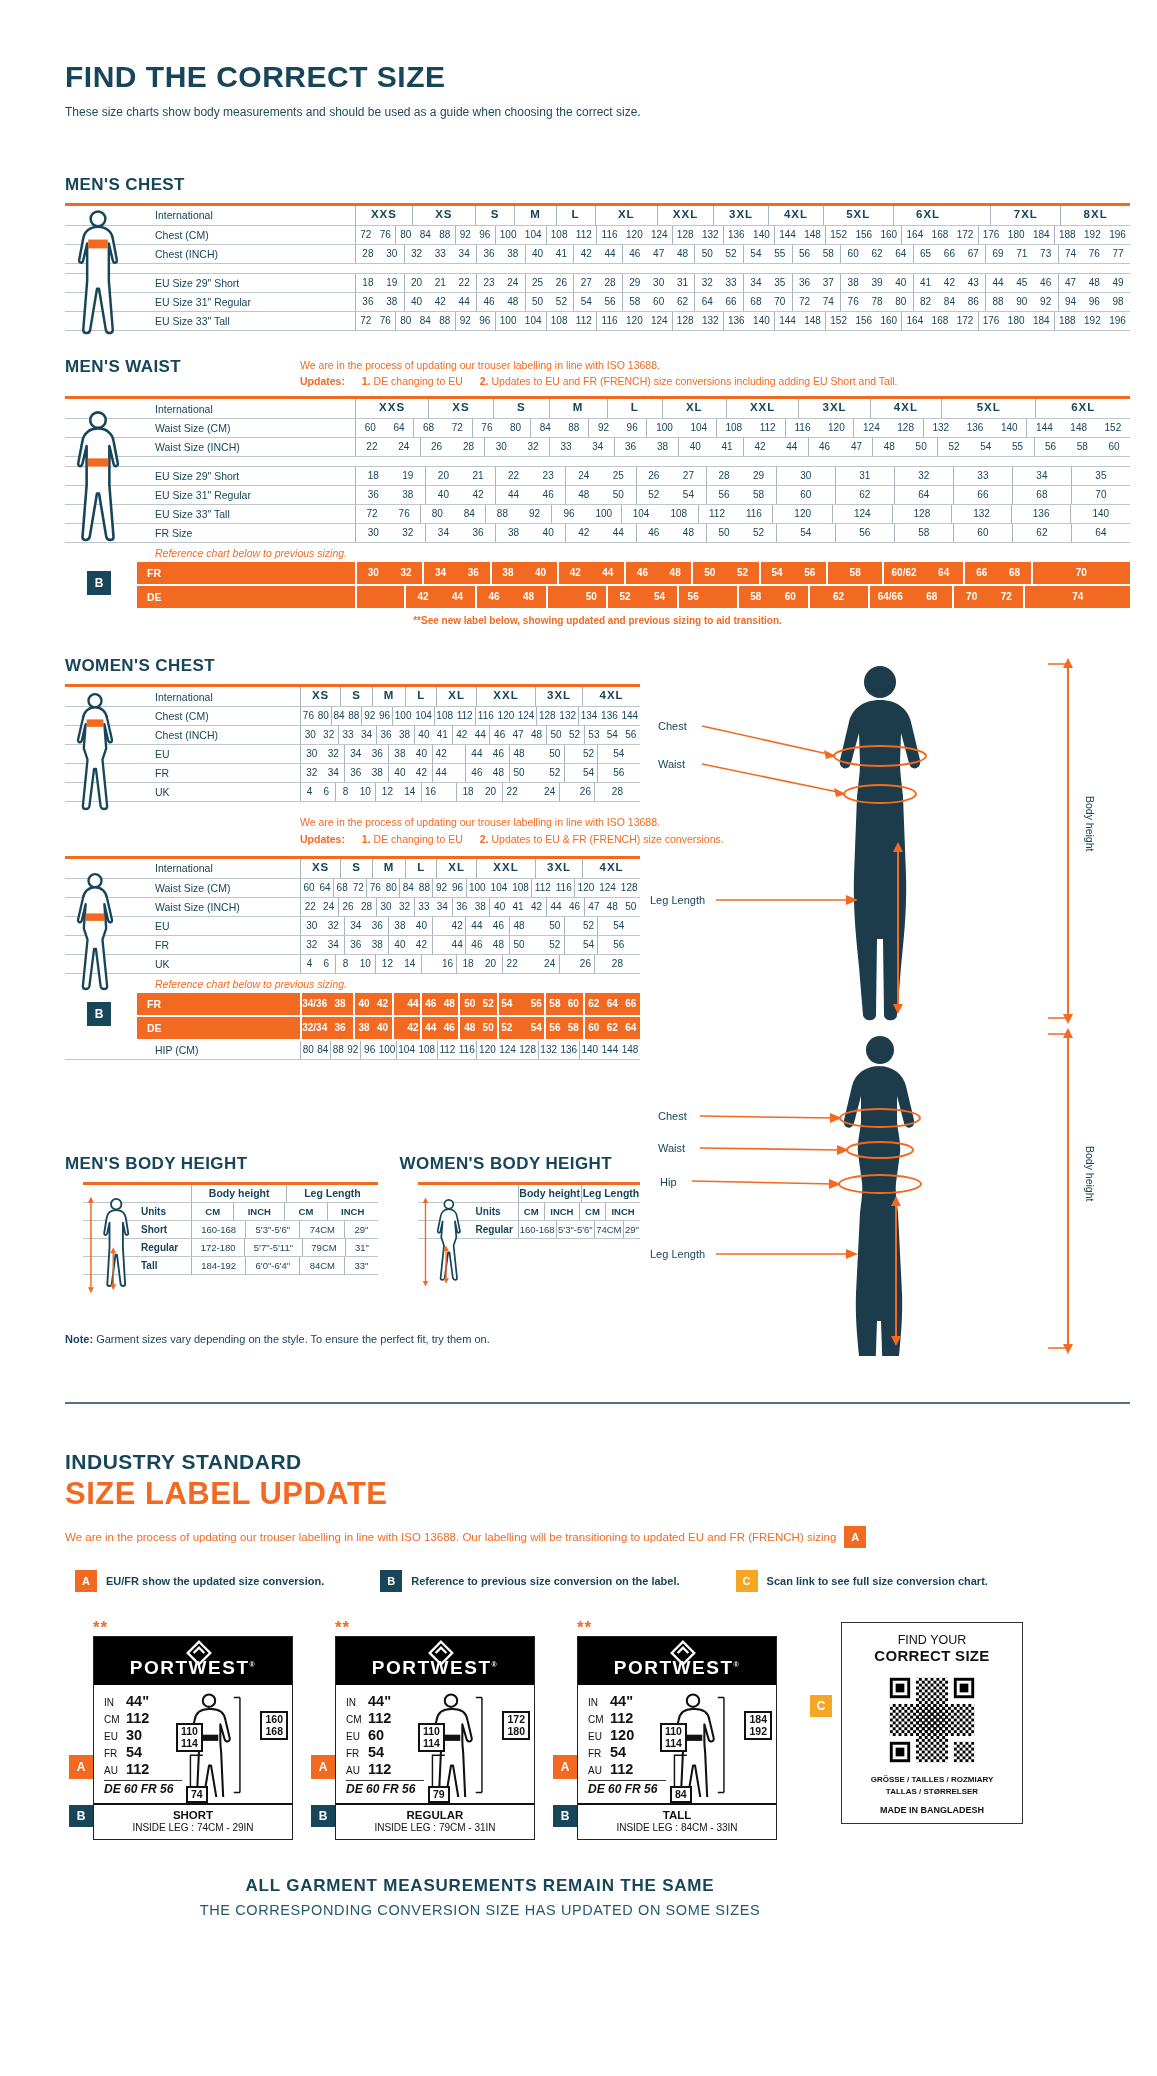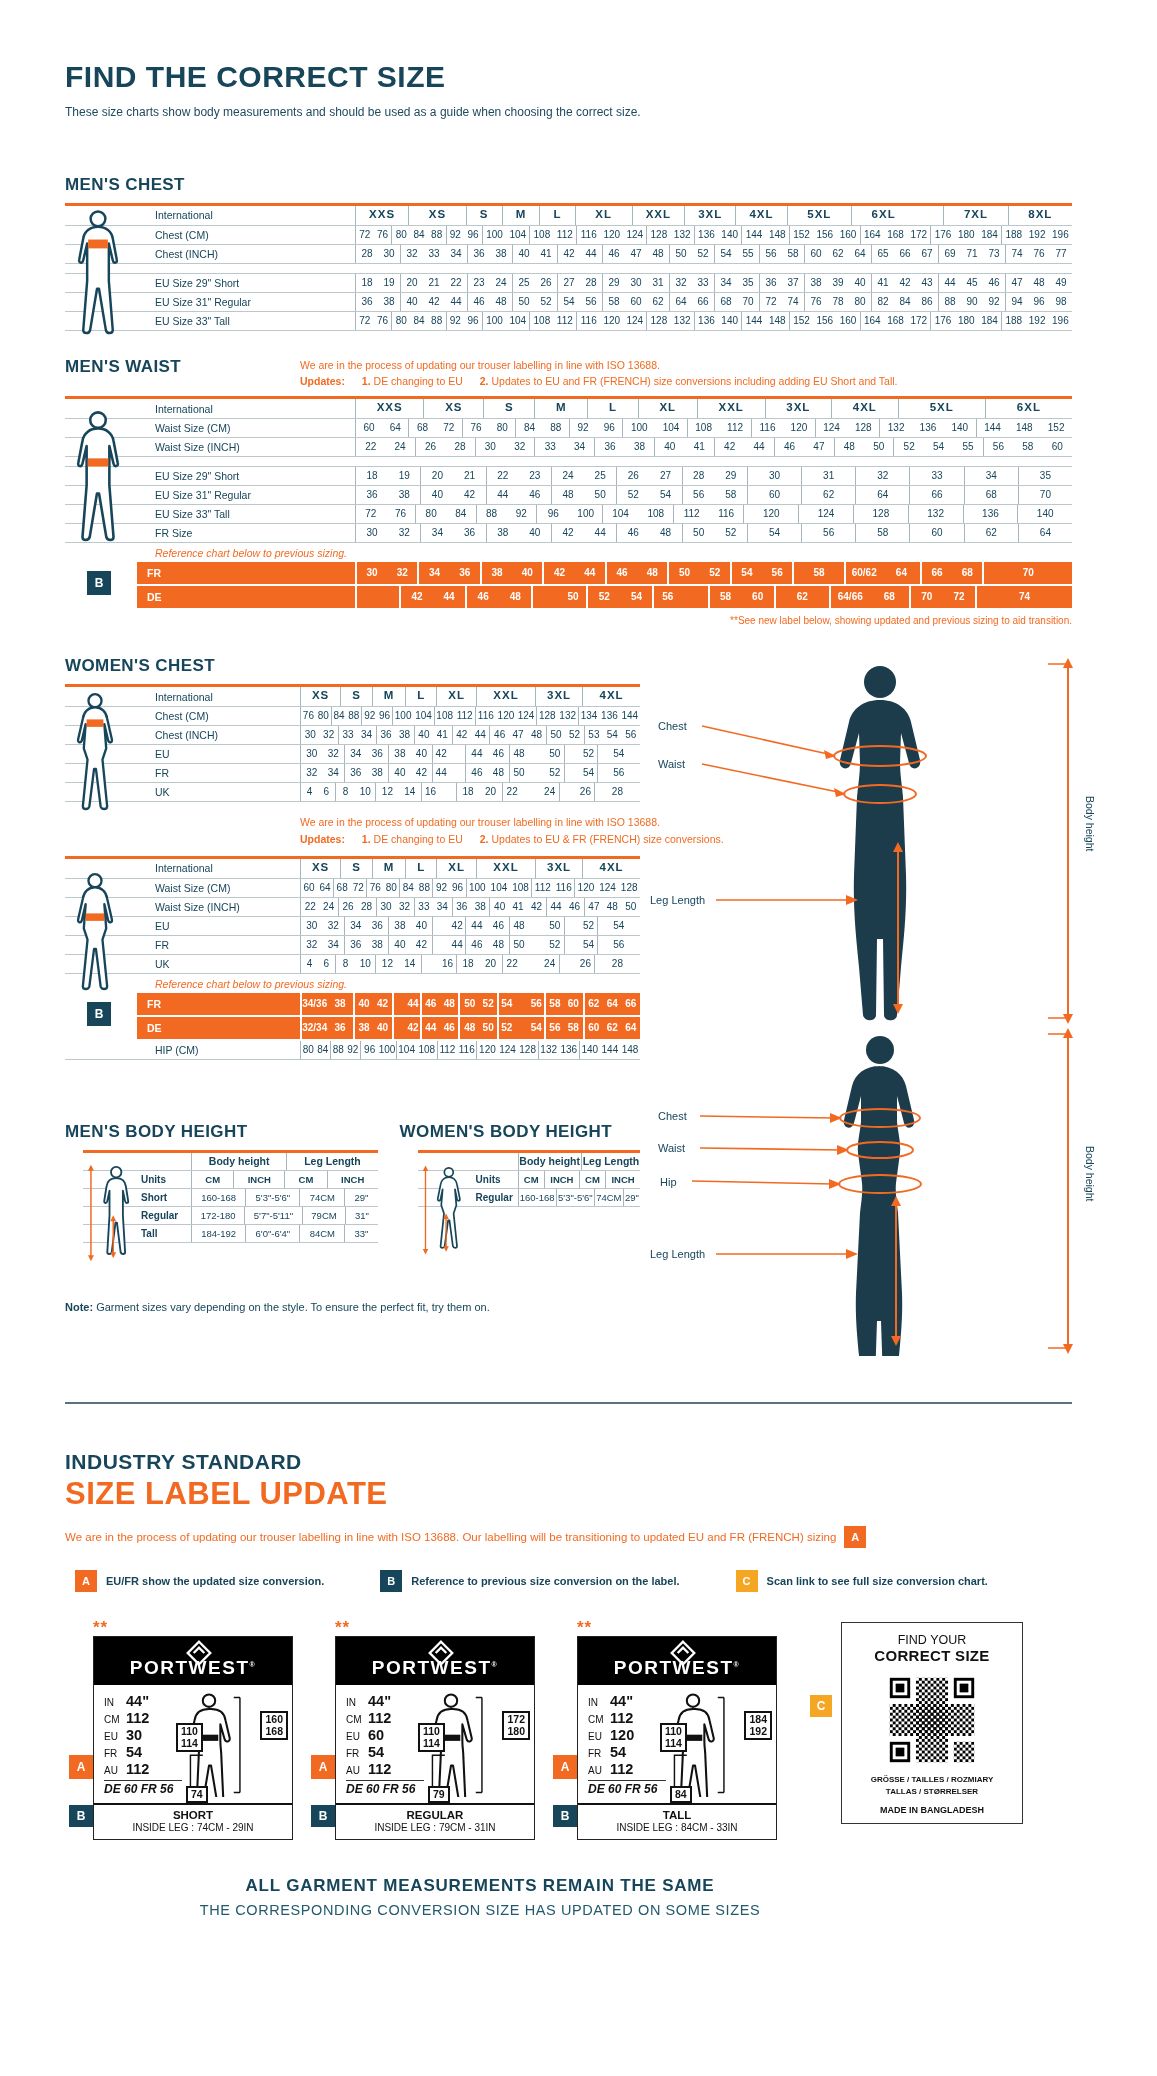--- a/index.html
+++ b/index.html
@@ -1,18 +1,18 @@
 <!DOCTYPE html>
 <html><head>
 <meta charset="utf-8">
 <style>
   html,body{margin:0;padding:0;background:#fff;}
   .page{width:1157px;height:2076px;position:relative;background:#fff;overflow:hidden;
         font-family:"Liberation Sans",sans-serif;color:#17455a;}
-  .content{padding:60px 85px 0 65px;}
+  .content{padding:60px 27px 0 65px;}
 
   h1{font-size:30px;font-weight:800;letter-spacing:.5px;margin:0 0 10px 0;color:#17455a;}
   .intro p{font-size:12px;line-height:1.4;margin:0;color:#1d4a5e;}
   .intro{margin-bottom:54px;}
 
   .sec-title{font-size:17px;font-weight:800;letter-spacing:.4px;color:#17455a;margin:0 0 8px 0;}
 
   
   .stable{border-top:3px solid #f26a21;position:relative;}
   .trow{display:flex;align-items:stretch;border-bottom:1px solid #bcc7cc;height:18px;position:relative;}
@@ -42,31 +42,31 @@
   .stable.small .trow{height:17px;}
   .stable.small .tcell span{font-size:9.5px;}
   .stable.small .trow.header .tcell span{font-size:10.5px;font-weight:700;letter-spacing:0;}
 
   
   .title-note-row{display:flex;align-items:flex-start;margin-bottom:6px;}
   .tn-title{width:235px;flex:0 0 auto;}
   .notes{font-size:10.5px;color:#f26a21;line-height:1.55;padding-bottom:1px;}
   .notes b{font-weight:800;}
   .notes .sp{display:inline-block;width:14px;}
-  .footnote-right{color:#f26a21;font-size:10px;font-weight:400;text-align:right;margin:5px 0 0 0;}
+  .footnote-right{color:#f26a21;font-size:10px;font-weight:700;text-align:center;margin:5px 0 0 0;}
 
   .sec-mens-chest{margin-bottom:26px;}
   .sec-mens-waist{margin-bottom:30px;}
 
   
   .women-zone{position:relative;height:712px;}
   .women-left{width:575px;}
   .sec-womens-chest{margin-bottom:46px;}
   .sec-womens-waist{margin-bottom:0;}
-  .height-row{display:flex;margin-top:62px;}
+  .height-row{display:flex;margin-top:94px;}
   .height-block{width:325px;}
   .height-block.w{width:250px;margin-left:22px;}
   .height-block .stable{margin-left:18px;}
   .bottom-note{font-size:11px;color:#17455a;margin:58px 0 0 0;}
   .bottom-note b{font-weight:800;}
 
   .photo-block{position:absolute;left:585px;width:442px;}
   .photo-man{top:0;height:370px;}
   .photo-woman{top:370px;height:330px;}
   .pl{position:absolute;font-size:11px;color:#17455a;}

